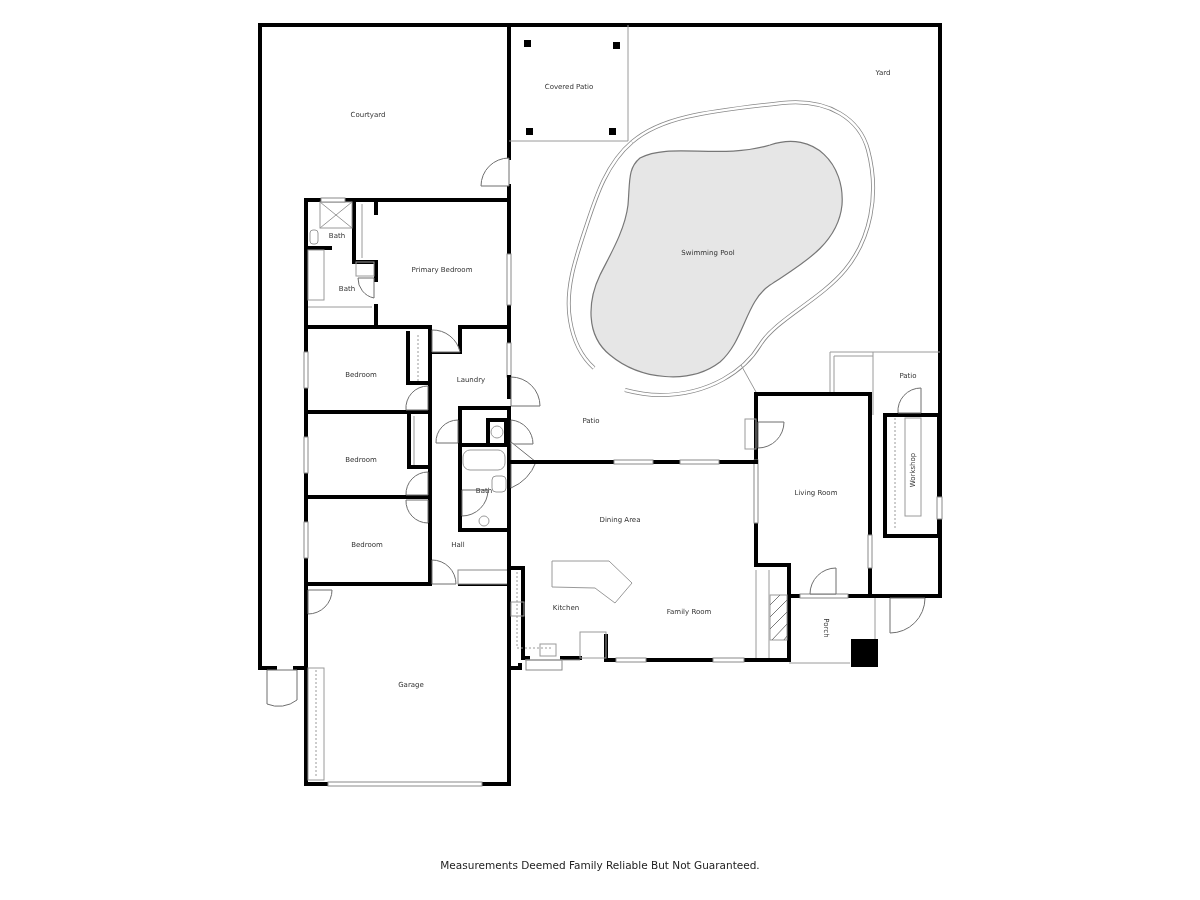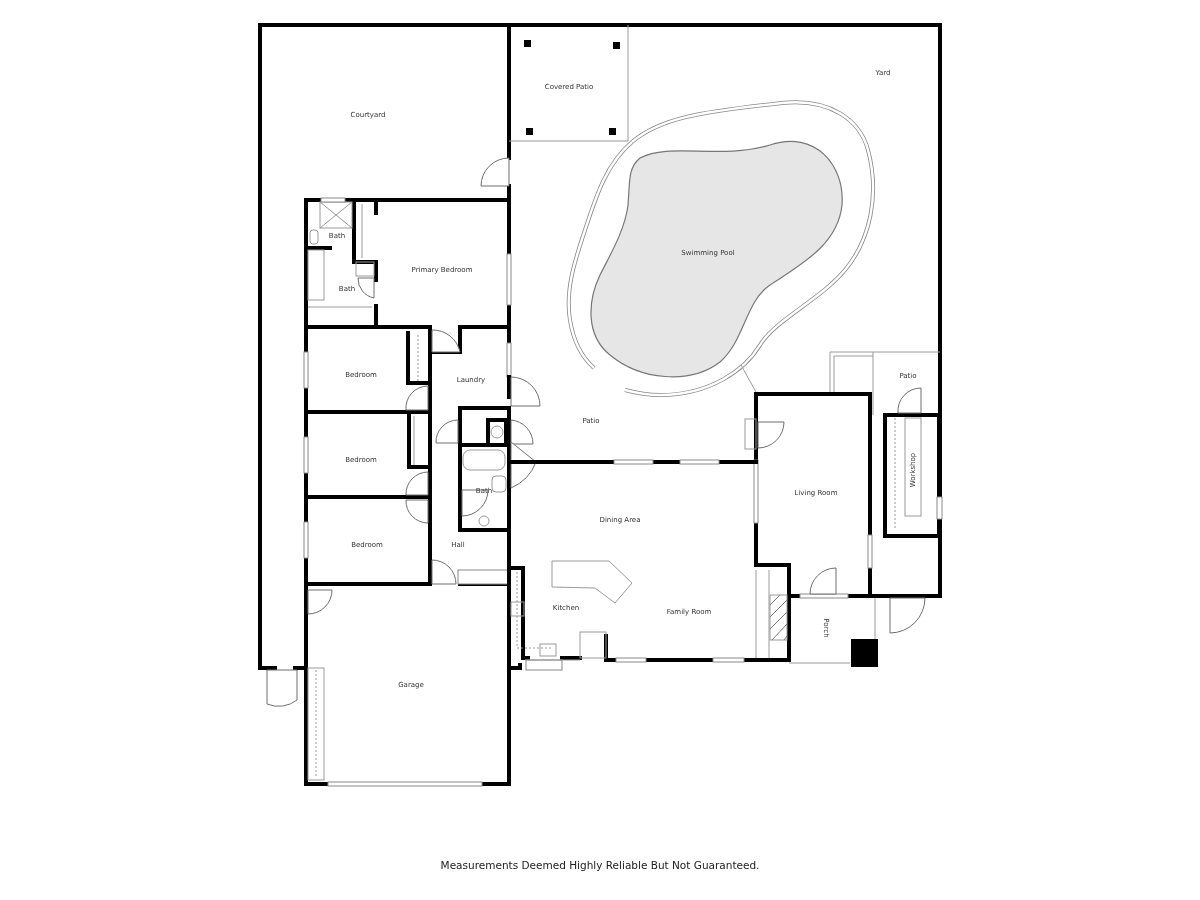--- a/index.html
+++ b/index.html
@@ -215,13 +215,13 @@
     <text class="label" x="816" y="493">Living Room</text>
     <text class="label" x="620" y="520">Dining Area</text>
     <text class="label" x="458" y="545">Hall</text>
     <text class="label" x="566" y="608">Kitchen</text>
     <text class="label" x="689" y="612">Family Room</text>
     <text class="label" x="826" y="628" transform="rotate(90 826 628)">Porch</text>
     <text class="label" x="411" y="685">Garage</text>
   </g>
 </svg>
 
-<div id="disclaimer">Measurements Deemed Highly Reliable But Not Guaranteed.</div>
+<div id="disclaimer">Measurements Deemed Family Reliable But Not Guaranteed.</div>
 
 </body></html>

